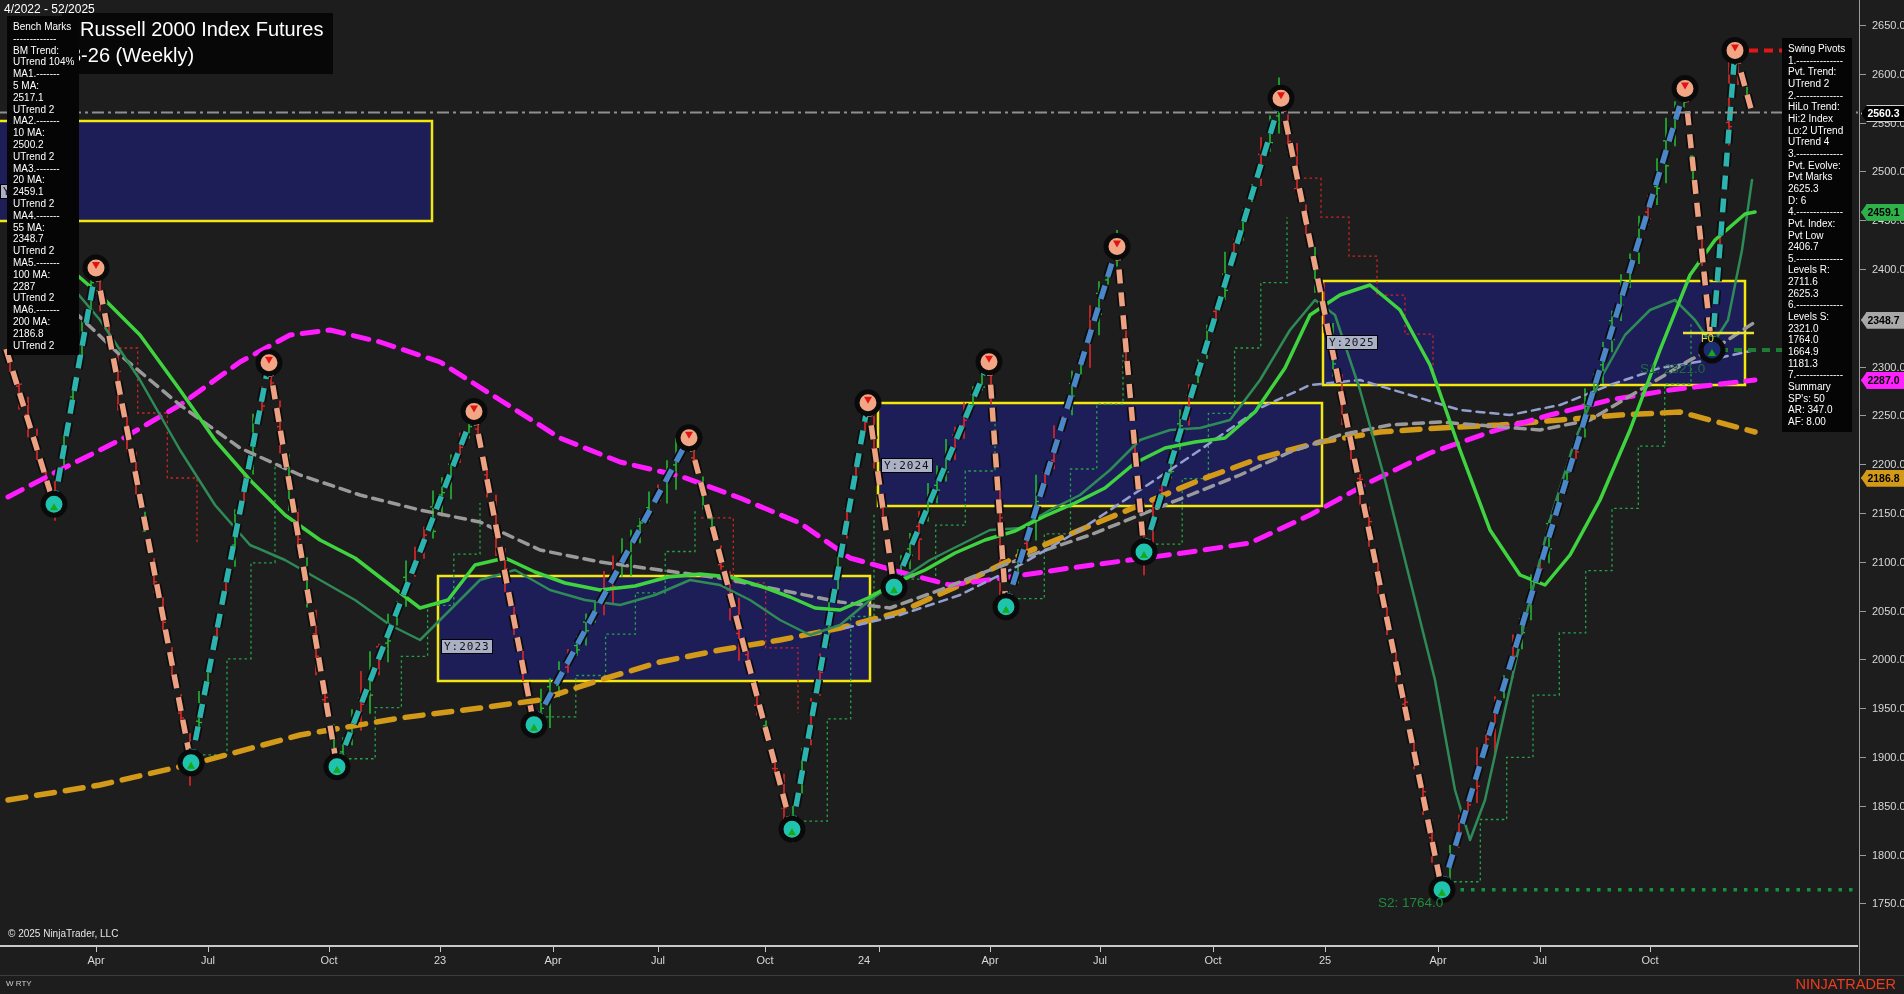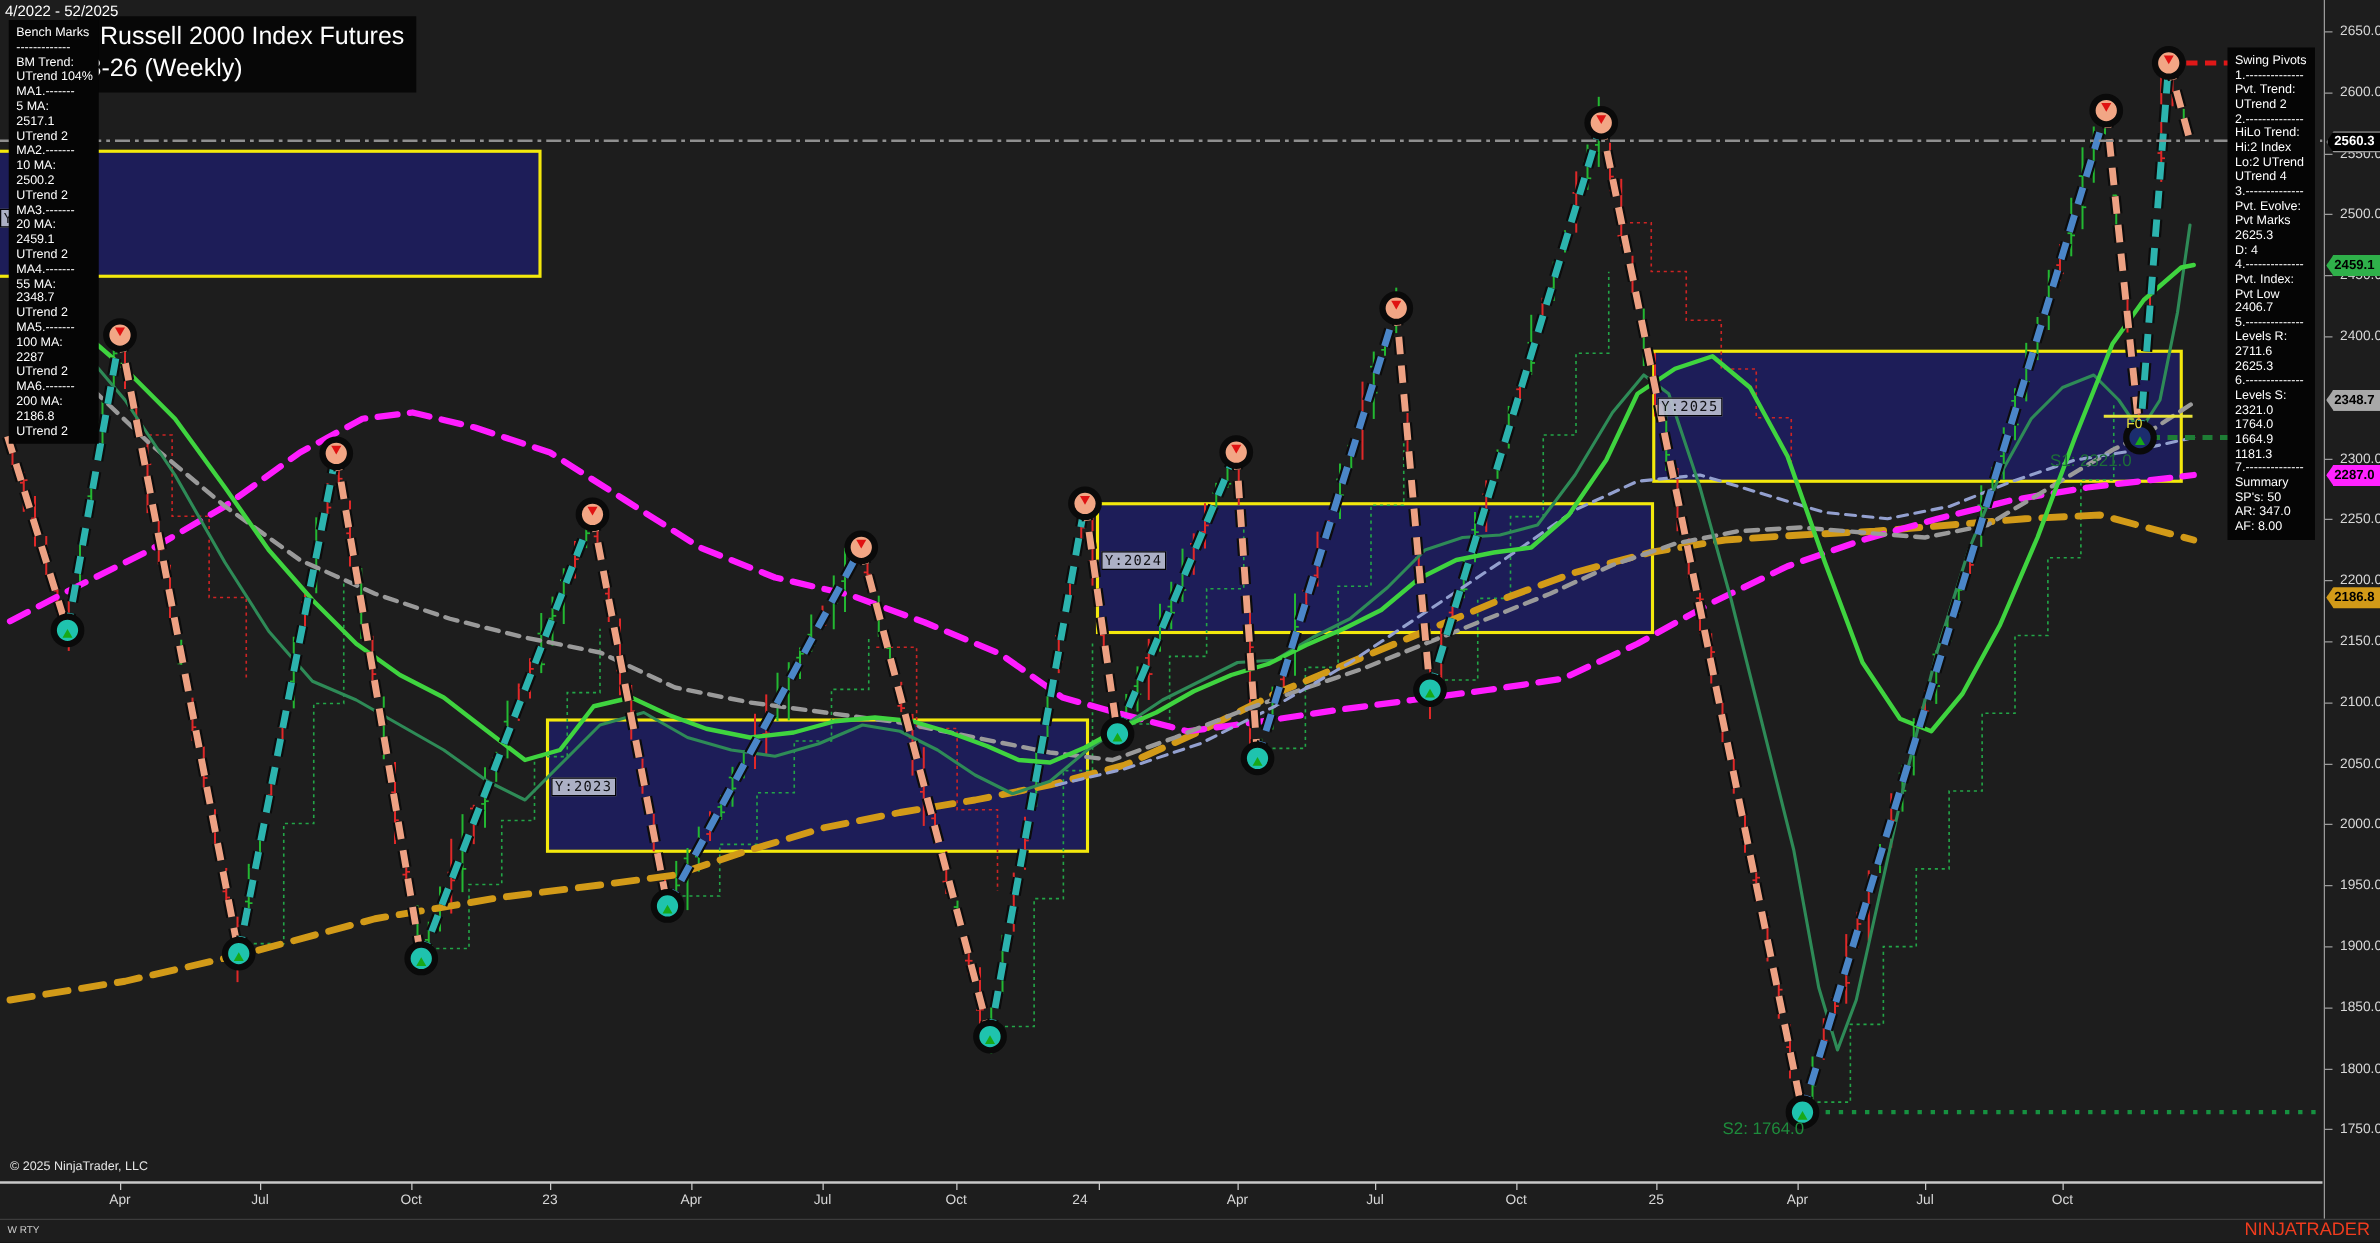--- a/index.html
+++ b/index.html
@@ -9,21 +9,21 @@
   .daterange{position:absolute;left:4px;top:2px;font-size:12px;color:#fff;z-index:30;}
   .titleblock{position:absolute;left:62px;top:13px;background:#070707;padding:5px 10px 7px 8px;z-index:18;}
   .titleblock .t1{font-size:20px;color:#fff;white-space:nowrap;}
   .titleblock .t2{font-size:20px;color:#fff;white-space:nowrap;margin-top:3px;}
   .panel{position:absolute;background:#050505;z-index:20;font-size:10px;line-height:11.8px;
          color:#fff;padding:5px 4px 4px 6px;white-space:nowrap;}
   #benchmarks-panel{left:7px;top:16px;width:62px;}
   #swingpivots-panel{left:1782px;top:6px;width:60px;line-height:11.65px;margin-top:32px;}
   .yearlabel{position:absolute;background:#b9bdcf;border:1.5px solid #000;color:#111;
              font-family:"DejaVu Sans Mono",monospace;font-size:11px;padding:0 2px;
-             letter-spacing:1px;z-index:16;opacity:.92;}
+             letter-spacing:1px;z-index:16;opacity:.92;margin-top:17px;}
   .xaxis-label{position:absolute;top:954px;transform:translateX(-50%);font-size:11px;color:#d8d8d8;z-index:5;}
   .yaxis-label{position:absolute;left:1872px;transform:translateY(-50%);font-size:11px;color:#d8d8d8;z-index:5;}
   .price-tag{position:absolute;left:1861px;width:43px;height:15px;z-index:8;
              clip-path:polygon(0 50%,13% 0,100% 0,100% 100%,13% 100%);
              font-size:10.5px;font-weight:bold;text-align:center;line-height:15px;}
   .copyright{position:absolute;left:8px;top:928px;font-size:10px;color:#e6e6e6;z-index:6;}
   .symlabel{position:absolute;left:6px;top:979px;font-size:8px;color:#cfcfcf;z-index:6;text-align:right;}
   .brand{position:absolute;right:8px;top:976px;font-size:14.5px;font-weight:400;color:#f03c1e;
          letter-spacing:0px;z-index:6;}
   .axis-line-x{position:absolute;left:0;top:945px;width:1858px;height:2px;background:#c8c8c8;z-index:4;}
@@ -783,21 +783,21 @@
       <div>UTrend 2</div>
       <div>2.--------------</div>
       <div>HiLo Trend:</div>
       <div>Hi:2 Index</div>
       <div>Lo:2 UTrend</div>
       <div>UTrend 4</div>
       <div>3.--------------</div>
       <div>Pvt. Evolve:</div>
       <div>Pvt Marks</div>
       <div>2625.3</div>
-      <div>D: 4</div>
+      <div>D: 6</div>
       <div>4.--------------</div>
       <div>Pvt. Index:</div>
       <div>Pvt Low</div>
       <div>2406.7</div>
       <div>5.--------------</div>
       <div>Levels R:</div>
       <div>2711.6</div>
       <div>2625.3</div>
       <div>6.--------------</div>
       <div>Levels S:</div>

